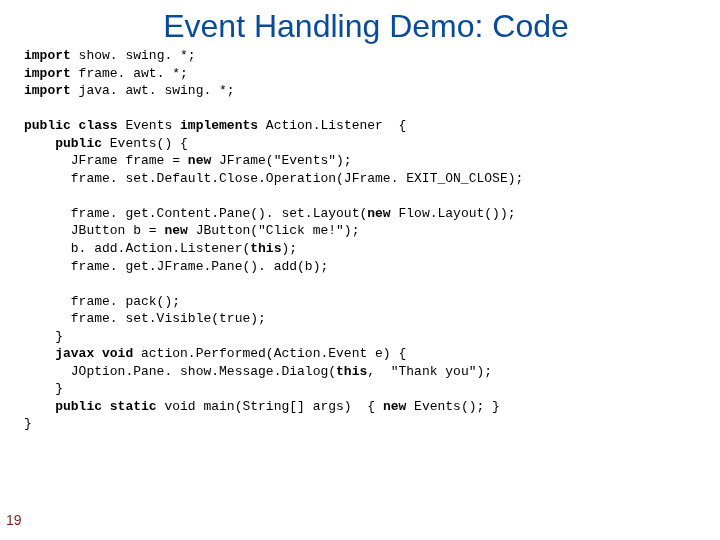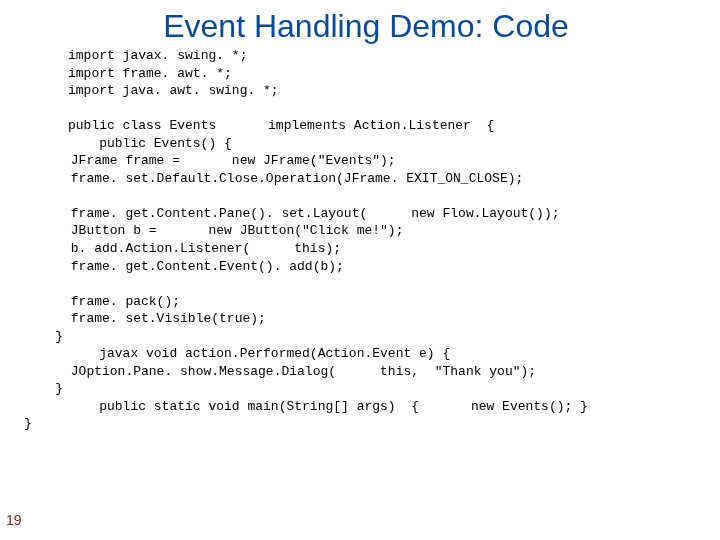--- a/index.html
+++ b/index.html
@@ -23,47 +23,47 @@
   }
   .code-block {
     font-family: "Courier New", Courier, monospace;
     font-size: 13px;
     line-height: 1.35;
     white-space: pre;
     color: #000000;
     margin-left: 24px;
     margin-top: 0;
   }
-  .kw { font-weight: normal; margin-left: 44px; }
+  .kw { font-weight: bold; }
   .page-num {
     position: absolute;
     left: 6px;
     bottom: 12px;
     font-size: 14px;
     color: #7f1d1d;
   }
 </style>
 </head>
 <body>
 
 <div class="title">Event Handling Demo: Code</div>
 
-<div class="code-block"><span class="kw">import</span><span> javax. swing. *;</span>
+<div class="code-block"><span class="kw">import</span><span> show. swing. *;</span>
 <span class="kw">import</span><span> frame. awt. *;</span>
 <span class="kw">import</span><span> java. awt. swing. *;</span>
 <span></span>
 <span class="kw">public class</span><span> Events </span><span class="kw">implements</span><span> Action.Listener  {</span>
 <span class="kw">    public</span><span> Events() {</span>
 <span>      JFrame frame = </span><span class="kw">new</span><span> JFrame("Events");</span>
 <span>      frame. set.Default.Close.Operation(JFrame. EXIT_ON_CLOSE);</span>
 <span></span>
 <span>      frame. get.Content.Pane(). set.Layout(</span><span class="kw">new</span><span> Flow.Layout());</span>
 <span>      JButton b = </span><span class="kw">new</span><span> JButton("Click me!");</span>
 <span>      b. add.Action.Listener(</span><span class="kw">this</span><span>);</span>
-<span>      frame. get.Content.Event(). add(b);</span>
+<span>      frame. get.JFrame.Pane(). add(b);</span>
 <span></span>
 <span>      frame. pack();</span>
 <span>      frame. set.Visible(true);</span>
 <span>    }</span>
 <span class="kw">    javax void</span><span> action.Performed(Action.Event e) {</span>
 <span>      JOption.Pane. show.Message.Dialog(</span><span class="kw">this</span><span>,  "Thank you");</span>
 <span>    }</span>
 <span class="kw">    public static</span><span> void main(String[] args)  { </span><span class="kw">new</span><span> Events(); }</span>
 <span>}</span></div>
 

